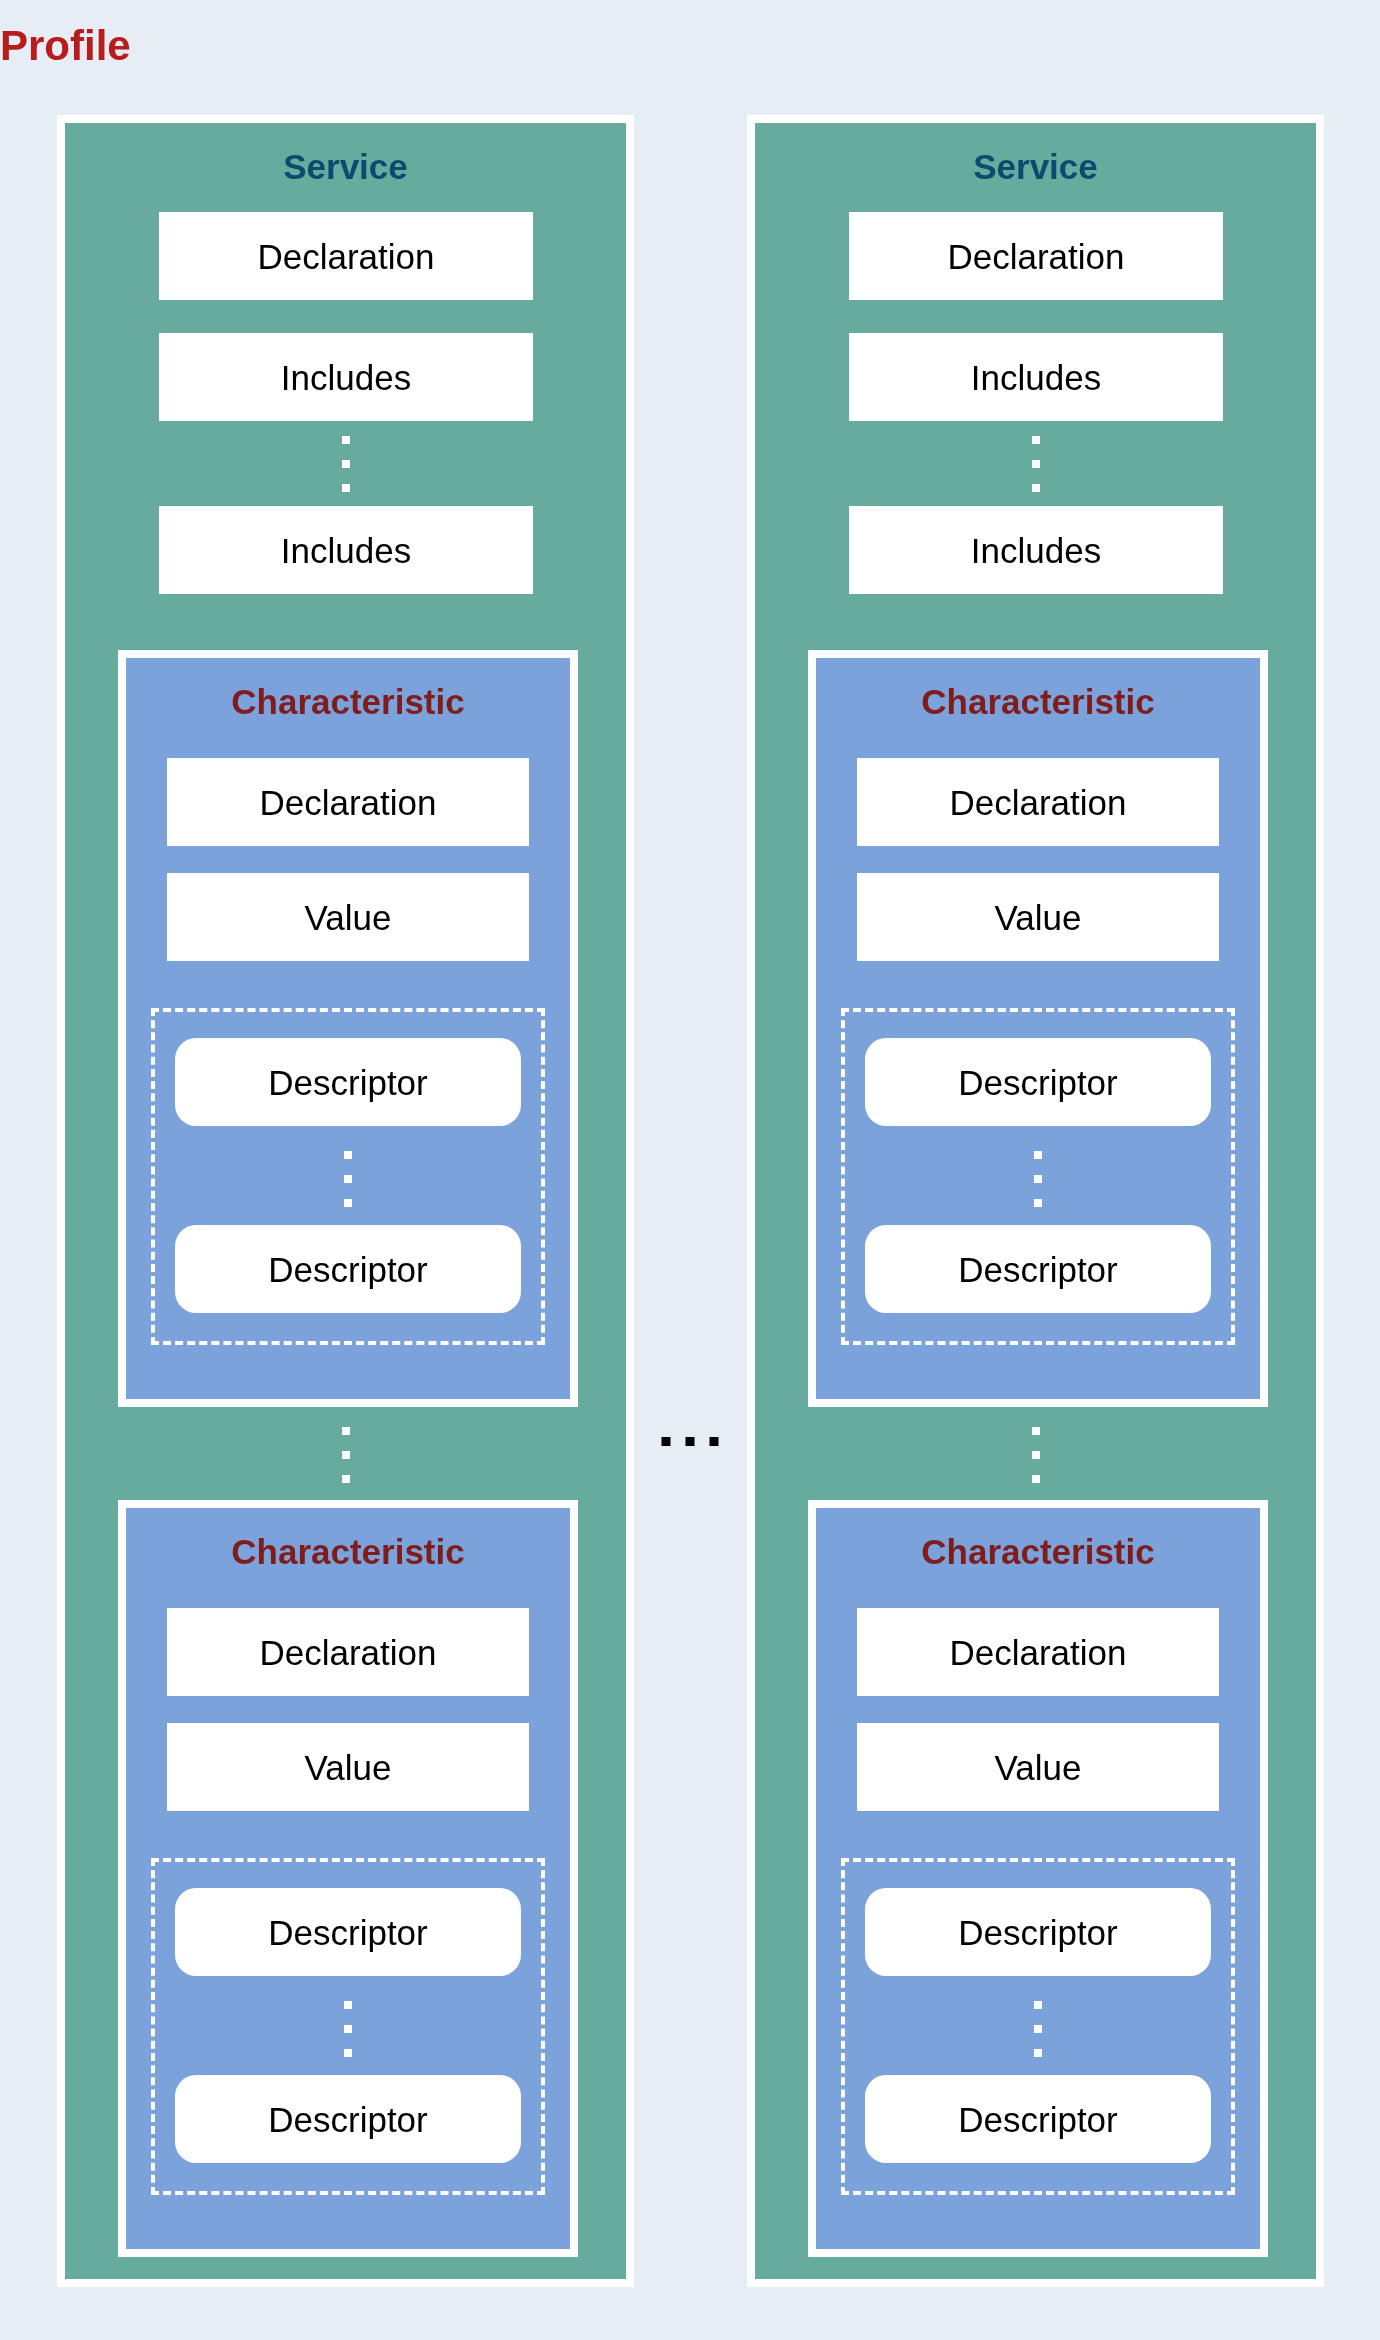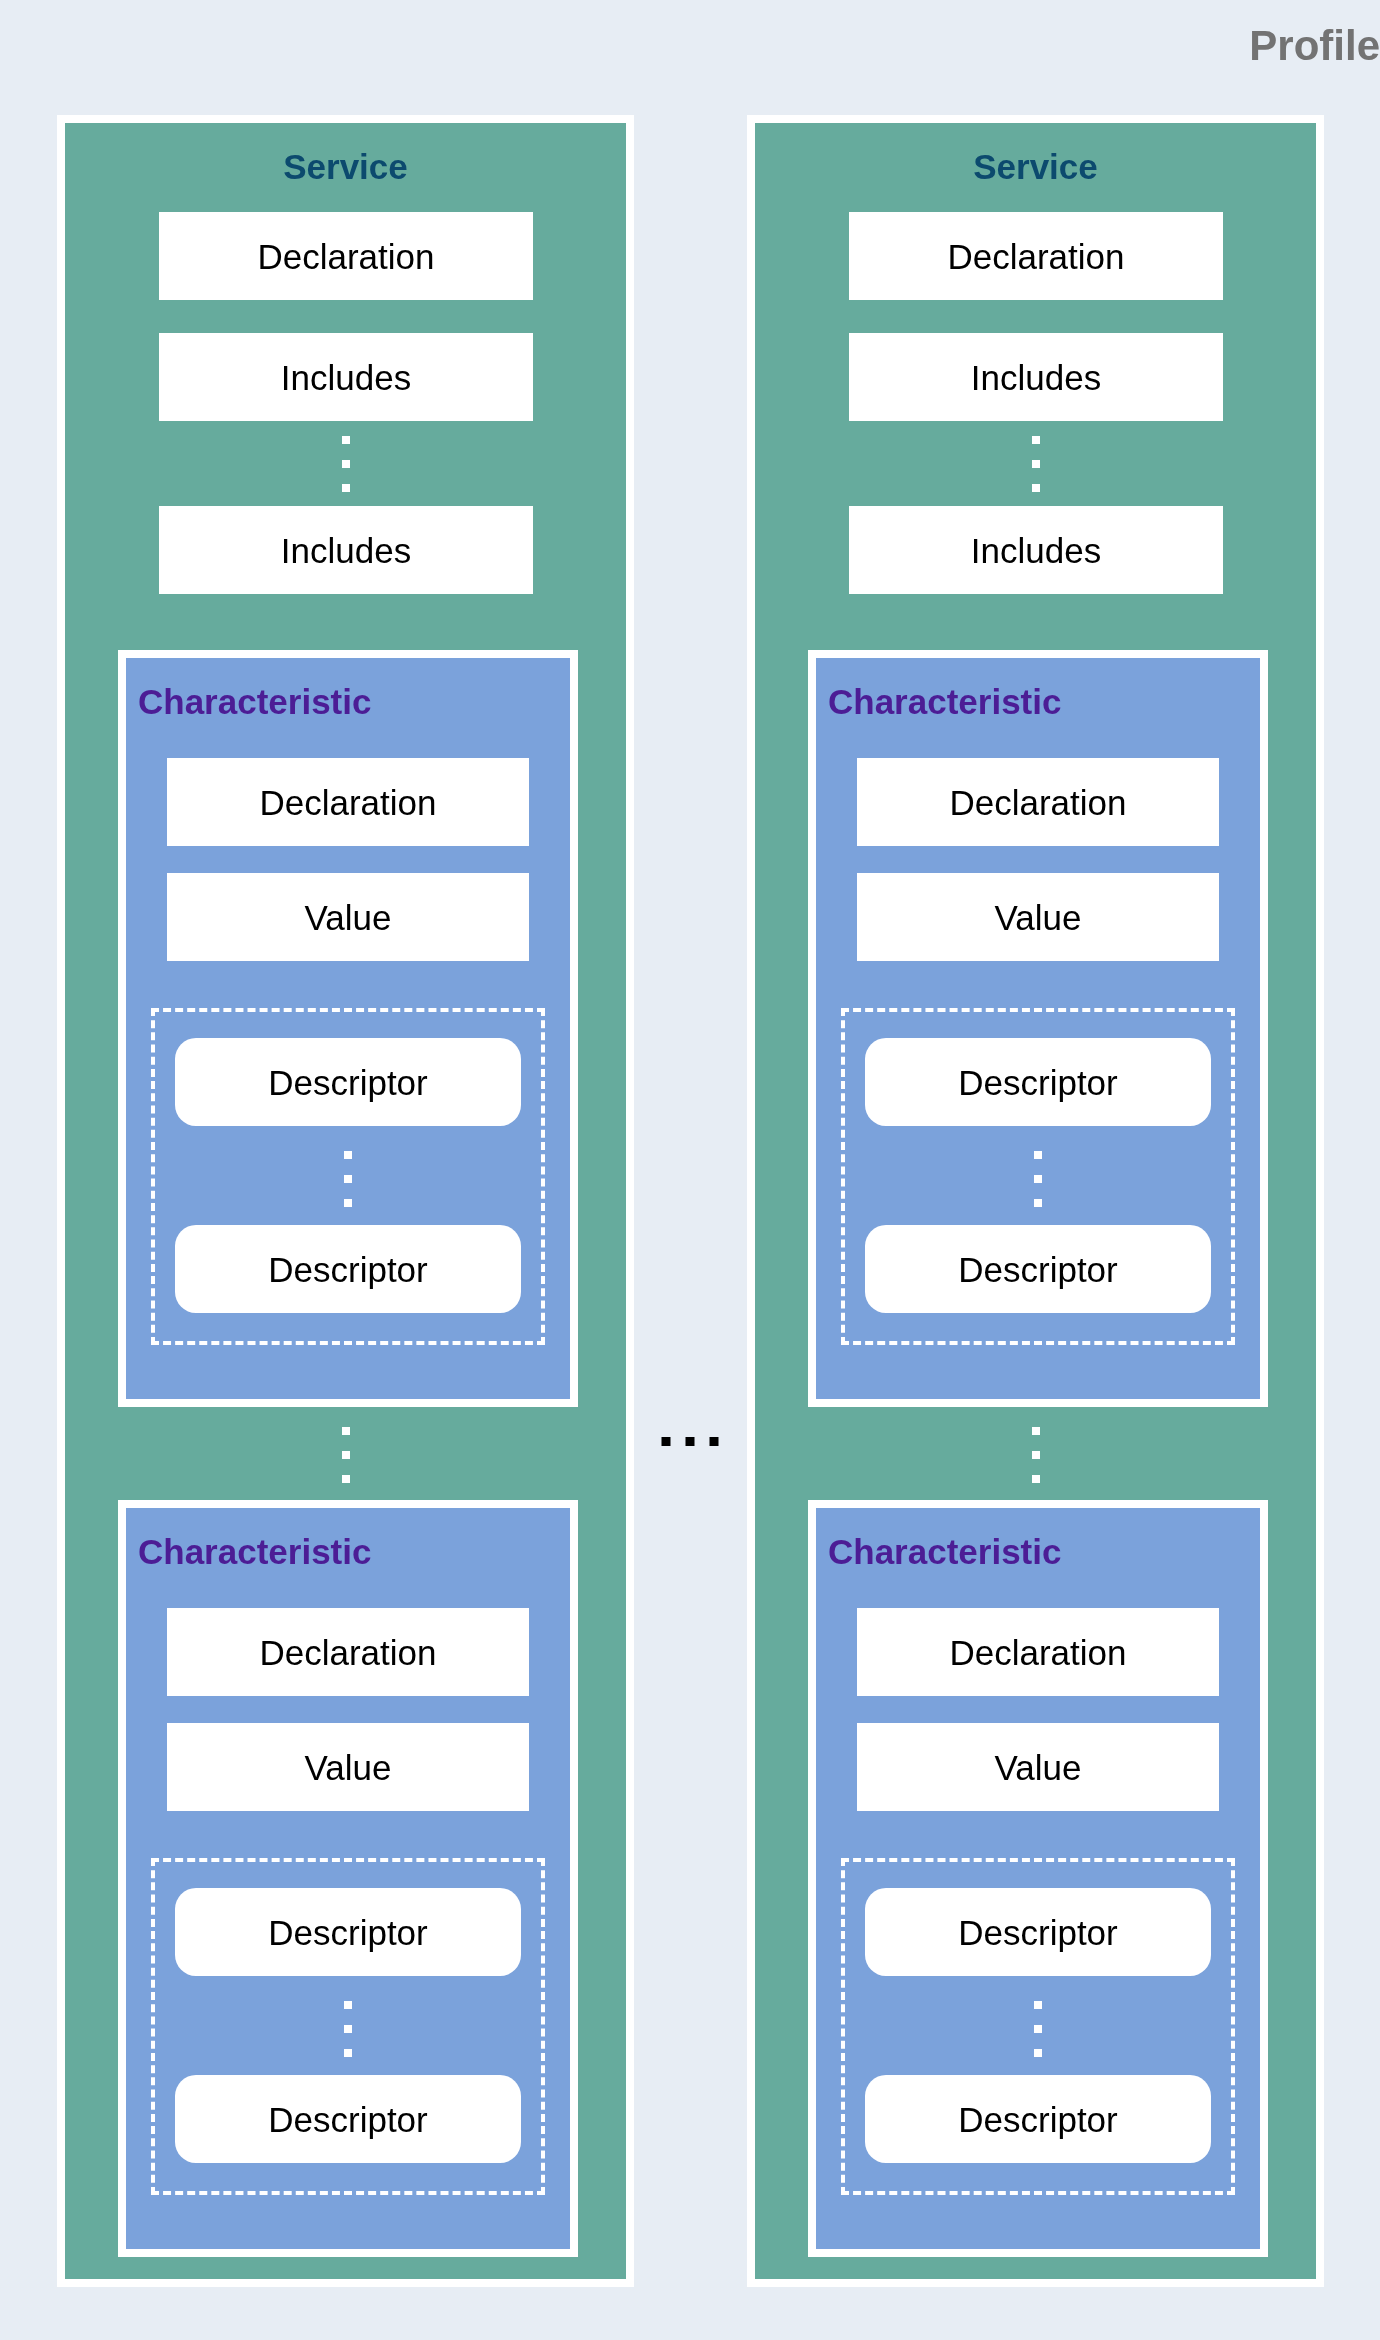--- a/index.html
+++ b/index.html
@@ -12,24 +12,24 @@
     width: 1380px;
     height: 2340px;
     background: #e7edf4;
     overflow: hidden;
   }
   .page-title {
     position: absolute;
     top: 22px;
     left: 0;
     width: 100%;
-    text-align: right;
+    text-align: left;
     font-size: 42px;
     font-weight: bold;
-    color: #737373;
+    color: #b91c1c;
     line-height: 1.15;
   }
   
   .service {
     position: absolute;
     top: 115px;
     width: 577px;
     height: 2172px;
     box-sizing: border-box;
     border: 8px solid #ffffff;
@@ -92,25 +92,26 @@
     height: 757px;
     box-sizing: border-box;
     border: 8px solid #ffffff;
     background: #7BA2DB;
   }
   .char1 { top: 527px;  }
   .char2 { top: 1377px; }
   .char-title {
     position: absolute;
     top: 24px;
-    left: 12px;
-    width: 100%;
+    left: 0;
+    width: 100%;
+    text-align: center;
     font-size: 35px;
     font-weight: bold;
-    color: #4c1d95;
+    color: #7f1d1d;
   }
   .characteristic > .wbox { left: 41px; width: 362px; height: 88px; }
   .ch-decl  { top: 100px; }
   .ch-value { top: 215px; }
   
   .descriptor-group {
     position: absolute;
     left: 25px;
     top: 350px;
     width: 394px;

